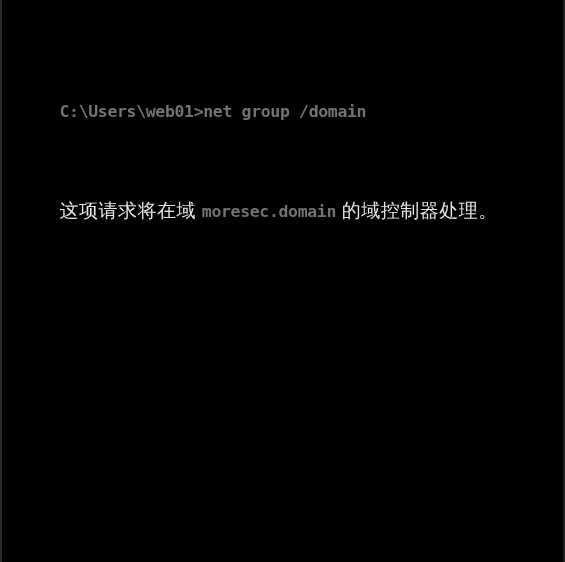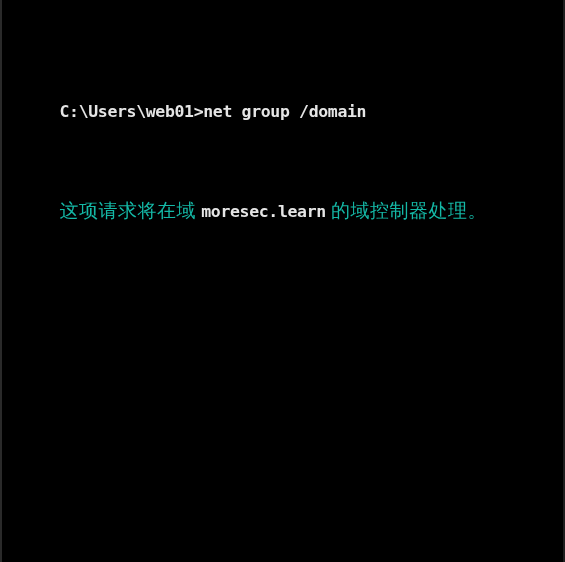--- a/index.html
+++ b/index.html
@@ -54,47 +54,47 @@
     font-size: 16.5px;
     font-weight: bold;
     color: #cccccc;
     letter-spacing: -0.35px;
   }
   .line.blank {
     font-size: 16.5px;
   }
   
   .cjk {
-    font-family: Liberation Serif, serif;
+    font-family: Liberation Sans, sans-serif;
     font-weight: normal;
     font-size: 19px;
-    color: #14b8a6;
+    color: #e5e5e5;
     letter-spacing: 0.5px;
   }
   .ascii {
     font-family: "DejaVu Sans Mono", "Liberation Mono", monospace;
     font-weight: bold;
     font-size: 16.5px;
     letter-spacing: -0.35px;
-    color: #e5e5e5;
+    color: #737373;
     margin-top: 9px;
   }
 </style>
 </head>
 <body>
 
 <div id="console-window">
   <div id="console-body">
 
     <div class="line">
       <span class="ascii">C:\Users\web01&gt;net group /domain</span>
     </div>
 
     <div class="line">
-      <span class="cjk">这项请求将在域 </span><span class="ascii">moresec.learn</span><span class="cjk"> 的域控制器处理。</span>
+      <span class="cjk">这项请求将在域 </span><span class="ascii">moresec.domain</span><span class="cjk"> 的域控制器处理。</span>
     </div>
 
     <div class="line blank">&nbsp;</div>
     <div class="line blank">&nbsp;</div>
 
 
     <div class="line blank">&nbsp;</div>
     
 
     

